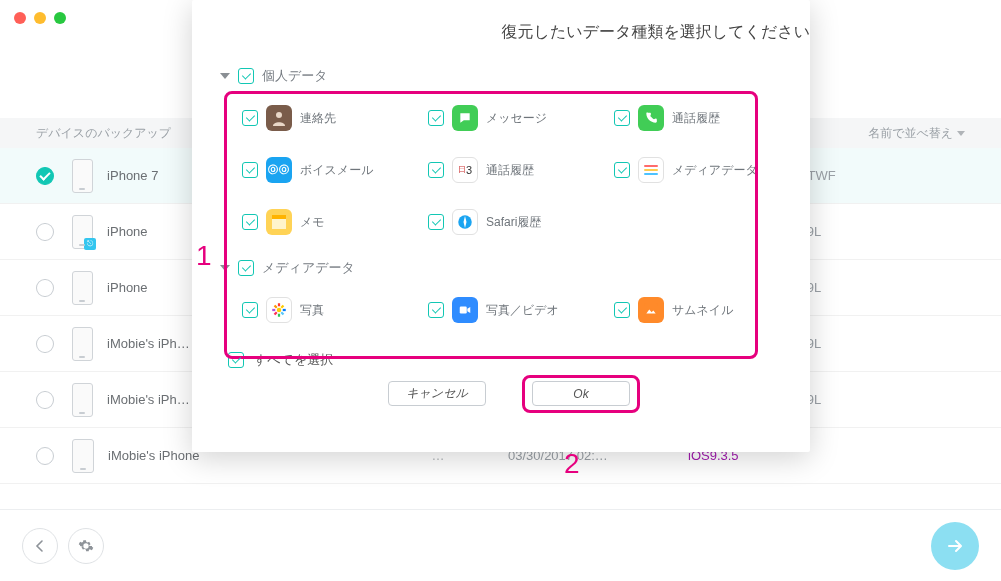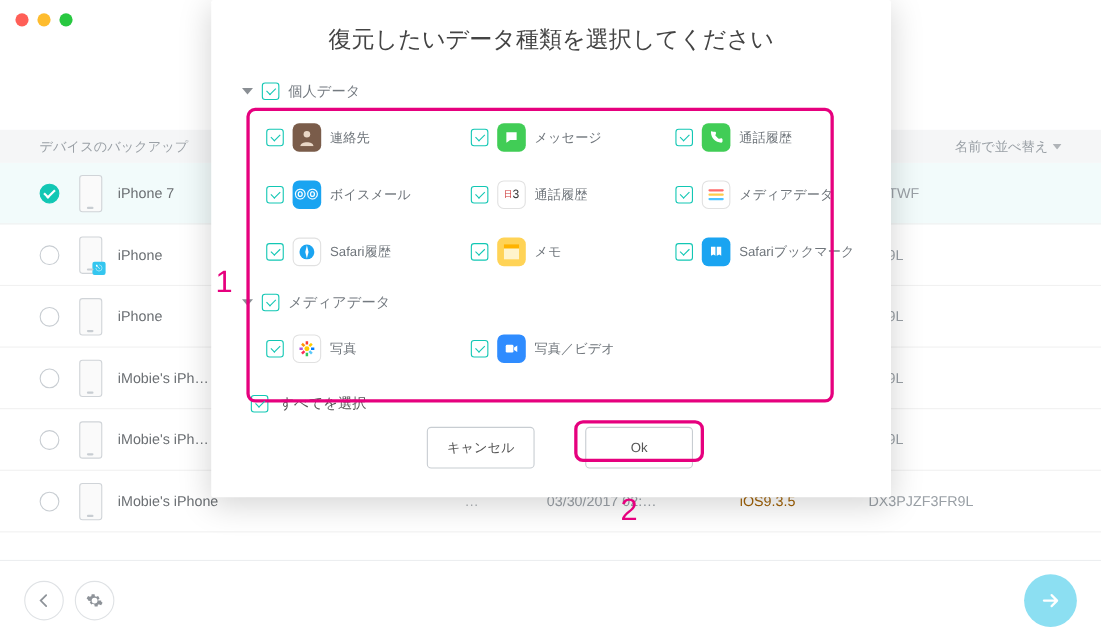--- a/index.html
+++ b/index.html
@@ -39,42 +39,42 @@
 .sel-circle.checked::after { content: ""; width: 4px; height: 8px; border: solid #fff; border-width: 0 2px 2px 0; transform: rotate(45deg); margin-bottom: 2px; }
 .phone-thumb {
   width: 22px; height: 34px; border: 1px solid #d0d4d8; border-radius: 3px;
   position: relative; margin-right: 14px; background: #fafafa;
 }
 .phone-thumb::after { content: ""; position: absolute; bottom: 2px; left: 50%; transform: translateX(-50%); width: 6px; height: 2px; background: #c8cdd2; border-radius: 1px; }
 .phone-thumb .badge { position: absolute; right: -4px; bottom: -2px; width: 12px; height: 12px; background: #34c6ef; border-radius: 2px; display: flex; align-items: center; justify-content: center; font-size: 8px; color: #fff; }
 .device-name { width: 260px; color: #6b6f73; }
 .col-size { width: 140px; text-align: center; color: #b0b4b8; }
 .col-date { width: 180px; color: #9aa0a6; }
-.col-os { width: 120px; color: #a16207; }
+.col-os { width: 120px; color: #a21caf; }
 .col-id { width: 180px; color: #9aa0a6; }
 
 .bottom-bar {
   position: absolute; bottom: 0; left: 0; right: 0; height: 72px;
   border-top: 1px solid #eceef0; background: #fff;
   display: flex; align-items: center; justify-content: space-between; padding: 0 22px;
 }
 .bb-left { display: flex; gap: 10px; }
 .circle-btn { width: 36px; height: 36px; border: 1px solid #dfe2e5; border-radius: 50%; display: flex; align-items: center; justify-content: center; color: #8e9399; background: #fff; }
 .bb-right .next-btn {
   width: 48px; height: 48px; border-radius: 50%; background: #8cdff2;
   display: flex; align-items: center; justify-content: center; color: #fff;
 }
 
 
 .modal {
   position: absolute; top: 0; left: 192px; width: 618px; height: 452px;
   background: #fff; box-shadow: 0 6px 30px rgba(0,0,0,0.18);
   border-radius: 2px;
 }
-.modal-title { text-align: center; font-size: 21px; color: #444; padding: 22px 0 18px; }
+.modal-title { text-align: right; font-size: 16px; color: #444; padding: 22px 0 18px; }
 .modal-body { padding: 0 12px 0 28px; position: relative; text-align: center; }
 .section-head {
   display: flex; align-items: center; gap: 8px; padding: 6px 0;
 }
 .disclosure { width: 0; height: 0; border-left: 5px solid transparent; border-right: 5px solid transparent; border-top: 6px solid #8a8f94; }
 .sect-check, .item-check, .all-check {
   width: 16px; height: 16px; border: 1.5px solid #12c7b4; border-radius: 3px;
   display: flex; align-items: center; justify-content: center; background: #fff;
 }
 .sect-check::after, .item-check::after, .all-check::after {
@@ -86,22 +86,22 @@
   padding: 14px 8px 18px 22px;
 }
 .item { display: flex; align-items: center; gap: 8px; }
 .app-icon { width: 26px; height: 26px; border-radius: 6px; display: flex; align-items: center; justify-content: center; font-size: 14px; color: #fff; }
 .item-label { color: #6f757b; font-size: 12px; }
 
 .select-all { display: flex; align-items: center; gap: 10px; padding: 10px 0 0 8px; }
 
 .modal-actions { display: flex; justify-content: center; gap: 46px; margin-top: 12px; }
 .btn {
-  min-width: 98px; height: 38px; border: 1px solid #c8cdd2; border-radius: 4px;
-  background: #fff; color: #555; font-size: 12px; display: flex; align-items: center; justify-content: center;
+  min-width: 98px; height: 25px; border: 1px solid #c8cdd2; border-radius: 4px;
+  background: #fff; color: #555; font-size: 12px; display: flex; align-items: center; justify-content: center; font-style: italic;
 }
 
 
 .annot-box { position: absolute; border: 3px solid #e6007e; border-radius: 8px; pointer-events: none; }
 .annot-num { position: absolute; color: #e6007e; font-size: 28px; font-weight: 400; pointer-events: none; font-family: Arial, sans-serif; }
 
 
 .ic-contact { background: #7a5c4a; }
 .ic-phone { background: #41cd56; }
 .ic-msg { background: #41cd56; }
@@ -188,21 +188,20 @@
       <span class="col-os"></span>
       <span class="col-id">FR9L</span>
     </div>
     <div class="device-row">
       <span class="sel-circle"></span>
       <span class="phone-thumb"></span>
       <span class="device-name">iMobie's iPhone</span>
       <span class="col-size">…</span>
       <span class="col-date">03/30/2017 02:…</span>
       <span class="col-os">iOS9.3.5</span>
-      <span class="col-id">DX3PJZF3FR9L</span>
     </div>
   </div>
 
 <div class="bottom-bar">
   <div class="bb-left">
     <div class="circle-btn">
       <svg width="14" height="14" viewBox="0 0 14 14">
           <path d="M9 2 L4 7 L9 12" stroke="#8e9399" stroke-width="1.6" fill="none" stroke-linecap="round"></path>
         </svg>
     </div>
@@ -282,46 +281,37 @@
             <span class="ic-rem-lines">
               <span style="background:#ff6b6b"></span>
               <span style="background:#ffcc4d"></span>
               <span style="background:#4dc3ff"></span>
             </span>
           </span>
           <span class="item-label">メディアデータ</span>
         </div>
         <div class="item">
           <span class="item-check"></span>
+          <span class="app-icon ic-note">
+            <svg width="14" height="14" viewBox="0 0 14 14">
+              <rect width="14" height="4" fill="#ffb300"></rect>
+              <rect y="4" width="14" height="10" fill="#fff4cc"></rect>
+            </svg>
+          </span>
+          <span class="item-label">メモ</span>
+        </div>
+        <div class="item">
+          <span class="item-check"></span>
           <span class="app-icon ic-safari">
             <svg width="18" height="18" viewBox="0 0 24 24">
               <circle cx="12" cy="12" r="9" fill="#1aa4f1"></circle>
               <path d="M12 4 L14 12 L12 20 L10 12 Z" fill="#fff"></path>
             </svg>
           </span>
           <span class="item-label">Safari履歴</span>
-        </div>
-        <div class="item">
-          <span class="item-check"></span>
-          <span class="app-icon ic-note">
-            <svg width="14" height="14" viewBox="0 0 14 14">
-              <rect width="14" height="4" fill="#ffb300"></rect>
-              <rect y="4" width="14" height="10" fill="#fff4cc"></rect>
-            </svg>
-          </span>
-          <span class="item-label">メモ</span>
-        </div>
-        <div class="item">
-          <span class="item-check"></span>
-          <span class="app-icon ic-book">
-            <svg width="14" height="14" viewBox="0 0 24 24">
-              <path fill="#fff" d="M4 4h7v14l-3-2-4 2V4zm9 0h7v14l-3-2-4 2V4z"></path>
-            </svg>
-          </span>
-          <span class="item-label">Safariブックマーク</span>
         </div>
       </div>
 
     <div class="section-head">
       <span class="disclosure"></span>
       <span class="sect-check"></span>
       <span class="section-label">メディアデータ</span>
     </div>
     <div class="grid" id="grid-media">
         <div class="item">
@@ -346,20 +336,30 @@
         <div class="item">
           <span class="item-check"></span>
           <span class="app-icon ic-video">
             <svg width="14" height="14" viewBox="0 0 24 24">
               <rect x="3" y="6" width="12" height="12" rx="2" fill="#fff"></rect>
               <path d="M16 10l5-3v10l-5-3z" fill="#fff"></path>
             </svg>
           </span>
           <span class="item-label">写真／ビデオ</span>
         </div>
+        <div class="item">
+          <span class="item-check"></span>
+          <span class="app-icon ic-thumb">
+            <svg width="14" height="14" viewBox="0 0 24 24">
+              <rect width="24" height="24" rx="5" fill="#ff8a2a"></rect>
+              <path d="M4 18l5-7 4 5 3-3 4 5H4z" fill="#fff"></path>
+            </svg>
+          </span>
+          <span class="item-label">サムネイル</span>
+        </div>
       </div>
 
     <div class="select-all">
       <span class="all-check"></span>
       <span>すべてを選択</span>
     </div>
 
     <div class="modal-actions">
       <div class="btn">キャンセル</div>
       <div style="position:relative">

